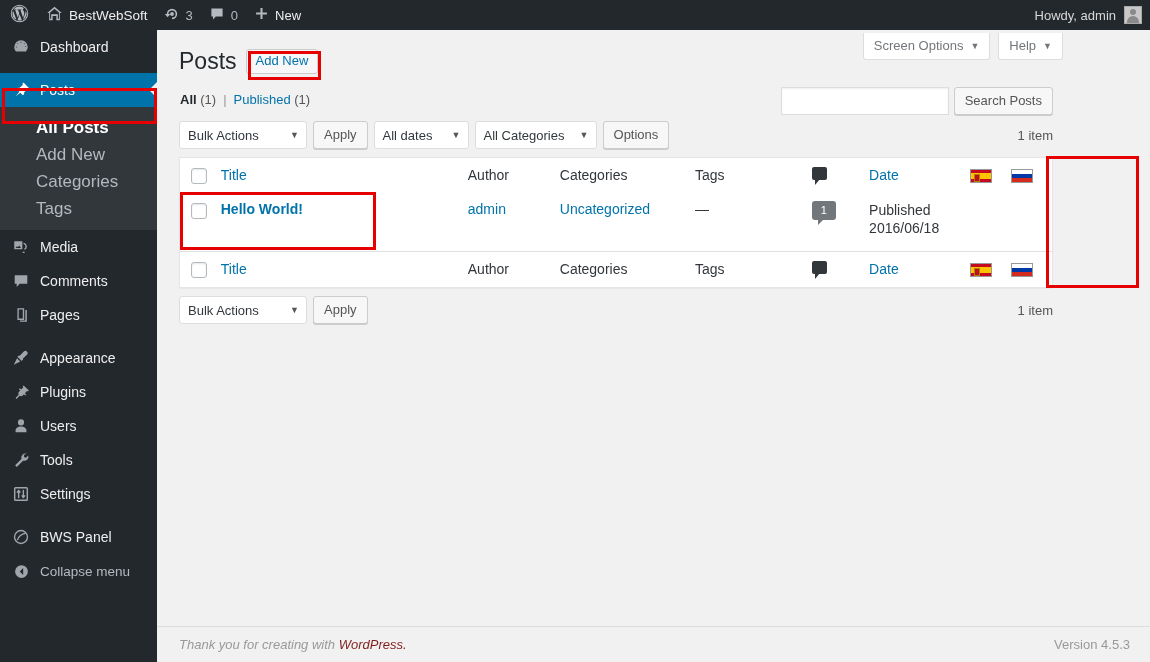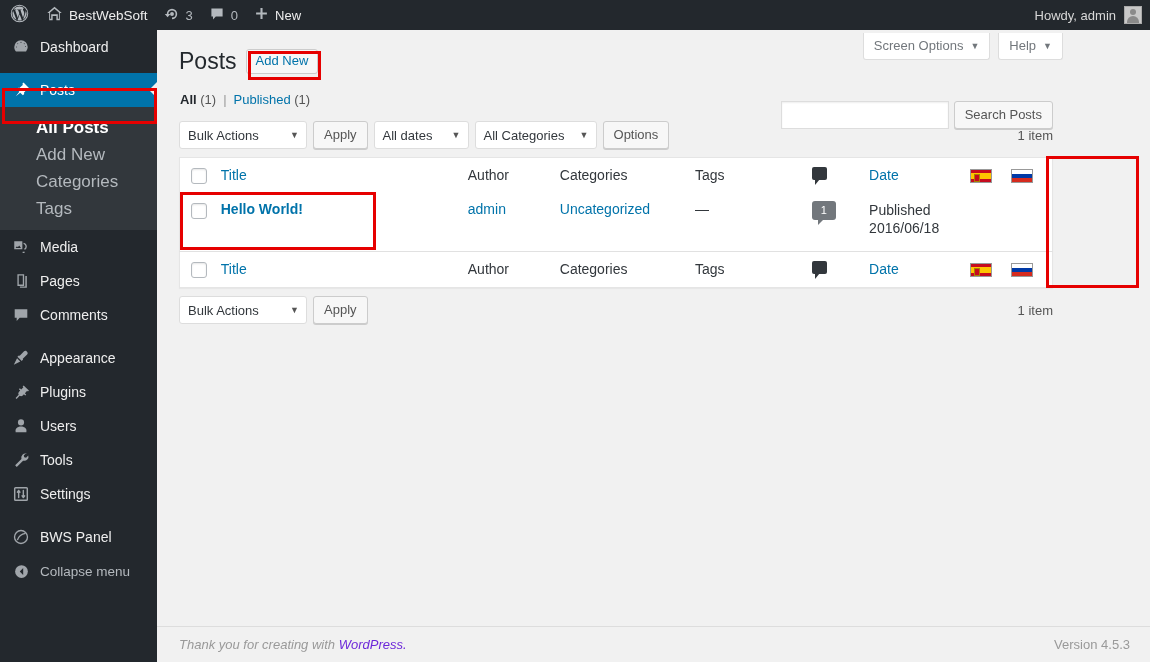--- a/index.html
+++ b/index.html
@@ -103,21 +103,21 @@
   .subsubsub {
     list-style: none; display: flex; align-items: center; gap: 5px;
     font-size: 13px; color: #555; margin-top: 16px; padding-left: 1px;
   }
   .subsubsub a { color: #0073aa; text-decoration: none; }
   .subsubsub .current-link { color: #23282d; font-weight: 600; }
   .subsubsub .cnt { color: #555; }
   .subsubsub .divider { color: #999; padding: 0 2px; }
 
   .search-box {
-    position: absolute; right: 20px; top: 71px; display: flex; gap: 5px; border-radius: 14px;
+    position: absolute; right: 20px; top: 57px; display: flex; gap: 5px; border-radius: 14px;
   }
   .search-box input {
     width: 168px; height: 28px; border: 1px solid #ddd; background: #fff;
     padding: 0 8px; font-size: 13px; font-family: "Liberation Sans", sans-serif;
     color: #32373c; box-shadow: inset 0 1px 2px rgba(0,0,0,.07);
   }
   .btn {
     border: 1px solid #ccc; background: #f7f7f7; color: #555;
     border-radius: 3px; font-size: 13px; height: 28px; padding: 0 10px;
     font-family: "Liberation Sans", sans-serif; line-height: 26px;
@@ -207,21 +207,21 @@
 
   .bottom-nav { display: flex; align-items: center; gap: 6px; margin-top: 8px; position: relative; }
 
   
   .footer {
     position: absolute; left: 157px; right: 0; bottom: 0; height: 36px;
     border-top: 1px solid #ddd; display: flex; align-items: center;
     padding: 0 20px 0 22px; font-size: 13px; color: #999;
   }
   .footer .left { font-style: italic; }
-  .footer .left a { color: #6d28d9; text-decoration: none; }
+  .footer .left a { color: #7f1d1d; text-decoration: none; }
   .footer .right { margin-left: auto; color: #999; }
 </style>
 </head>
 <body>
 
 <div class="screen">
 
   <div class="adminbar">
     <div class="ab-item wp-logo">
       <span>
@@ -305,33 +305,33 @@
         <svg width="18" height="18" viewBox="0 0 20 20" fill="currentColor">
           <path d="M2.5 3.5h9v9h-9v-9zm1.5 7.5h6l-2-2.6-1.5 1.9-1-1.1-1.5 1.8zM13 5.2c2 .4 3.5 2.2 3.5 4.3a4.4 4.4 0 0 1-2.2 3.8l-.8-1.3a2.9 2.9 0 0 0 1.5-2.5c0-1.4-1-2.6-2.3-2.9l.3-1.4zM13.6 14.9l.8 1.3c-.8.4-1.7.6-2.6.6v-1.5c.6 0 1.2-.1 1.8-.4z"></path>
         </svg>
       </span>
       <span>Media</span>
     </div>
 
     <div class="menu-item">
       <span class="mi-icon">
         <svg width="18" height="18" viewBox="0 0 20 20" fill="currentColor">
+          <path d="M3 3.5h14v9.5H8.5L5.2 16.8V13H3V3.5z"></path>
+        </svg>
+      </span>
+      <span>Comments</span>
+    </div>
+
+    <div class="menu-item">
+      <span class="mi-icon">
+        <svg width="18" height="18" viewBox="0 0 20 20" fill="currentColor">
           <path d="M6 2.5h7.5v13H6v-13zm1.5 1.5v10h4.5V4H7.5zM14.8 4.5h1.7v13H8.8v-1.5h6v-11.5z"></path>
         </svg>
       </span>
       <span>Pages</span>
-    </div>
-
-    <div class="menu-item">
-      <span class="mi-icon">
-        <svg width="18" height="18" viewBox="0 0 20 20" fill="currentColor">
-          <path d="M3 3.5h14v9.5H8.5L5.2 16.8V13H3V3.5z"></path>
-        </svg>
-      </span>
-      <span>Comments</span>
     </div>
     <div class="menu-sep"></div>
 
     <div class="menu-item">
       <span class="mi-icon">
         <svg width="18" height="18" viewBox="0 0 20 20" fill="currentColor">
           <path d="M16.2 2.5c-.9-.9-2-.6-2.8.1L8.6 7.4l-1-.3-1.6 1.5 4.8 4.8 1.5-1.6-.3-1 4.8-4.8c.7-.8 1-1.9.1-2.8-.2-.2-.3-.3-.7-.7zM5.6 10.4L2 17.6l7.2-3.6-3.6-3.6z"></path>
         </svg>
       </span>
       <span>Appearance</span>

